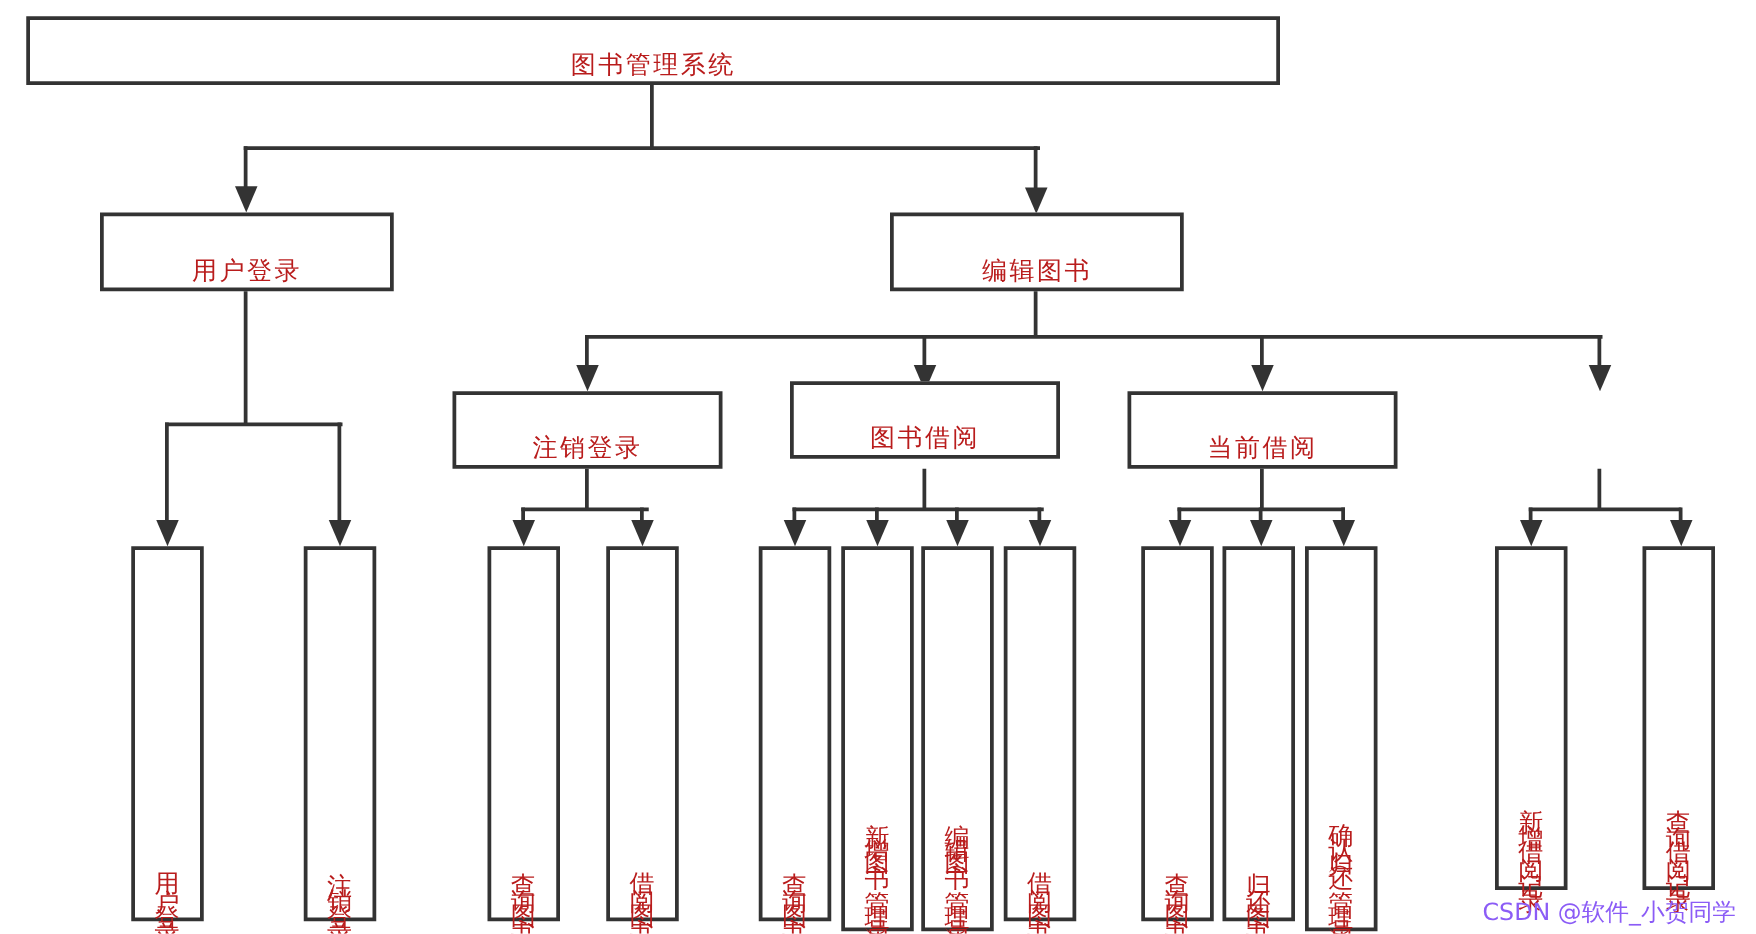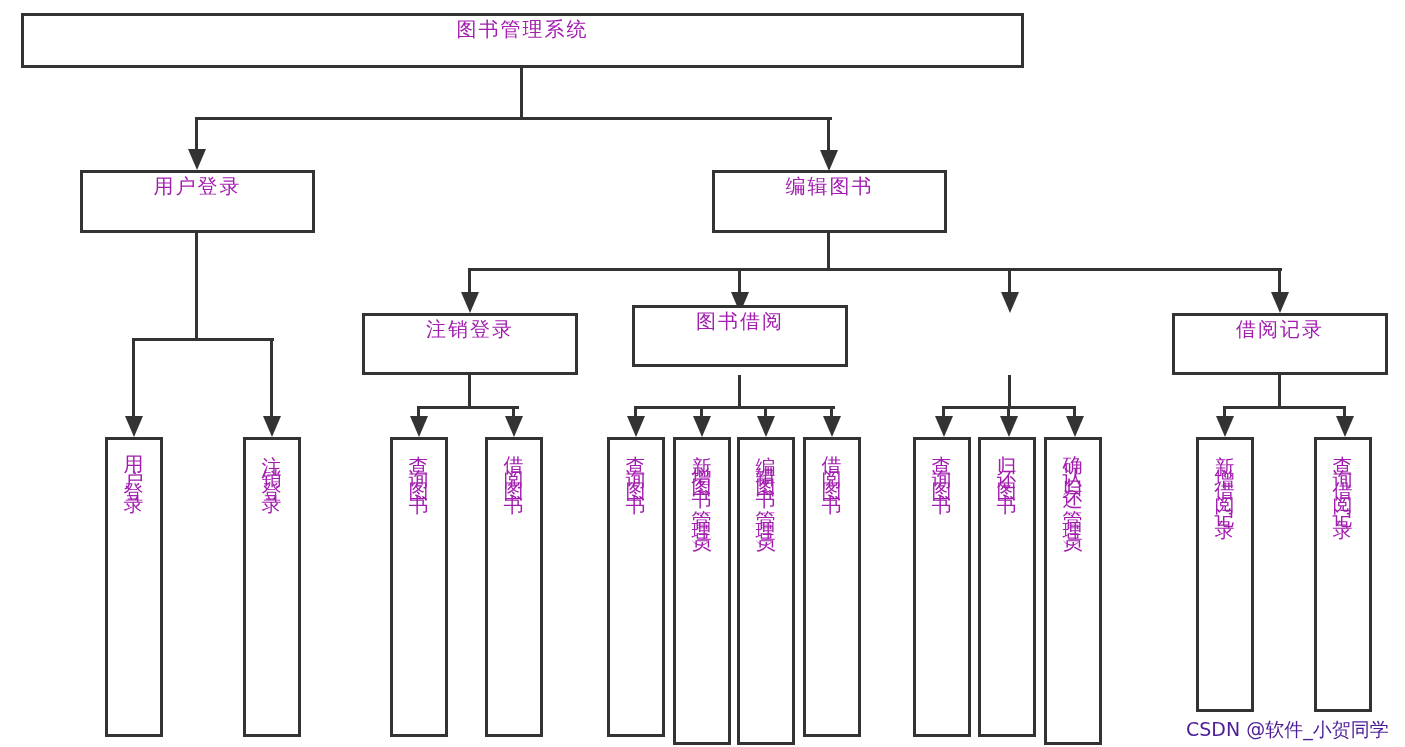--- a/index.html
+++ b/index.html
@@ -14,23 +14,23 @@
     background: #ffffff;
     font-family: "DejaVu Sans", "Liberation Sans", sans-serif;
     overflow: hidden;
   }
   .node {
     position: absolute;
     box-sizing: border-box;
     border: 3px solid #333333;
     background: #ffffff;
     display: flex;
-    align-items: flex-start;
+    align-items: flex-end;
     justify-content: center;
-    color: #a21caf;
+    color: #b91c1c;
     font-size: 20px;
   }
   .node .hlabel {
     letter-spacing: 2px;
     white-space: nowrap;
   }
   .node .vlabel {
     writing-mode: vertical-rl;
     text-orientation: mixed;
     letter-spacing: 13px;
@@ -56,21 +56,21 @@
     border-left: 9px solid transparent;
     border-right: 9px solid transparent;
     border-top: 21px solid #333333;
   }
   .watermark {
     position: absolute;
     left: 1186px;
     top: 717px;
     width: 216px;
     font-size: 19px;
-    color: #4c1d95;
+    color: #8b5cf6;
     white-space: nowrap;
     z-index: 5;
   }
 </style>
 </head>
 <body>
 
 <div class="canvas">
 
   <div class="node" style="left:21px; top:13px; width:1003px; height:55px;">
@@ -108,22 +108,22 @@
   <div class="arrow" style="left:1001px; top:292px;"></div>
   <div class="vline" style="left:1278px; top:268px; height:26px;"></div>
   <div class="arrow" style="left:1271px; top:292px;"></div>
 
   <div class="node" style="left:362px; top:313px; width:216px; height:62px;">
     <span class="hlabel">注销登录</span>
   </div>
   <div class="node" style="left:632px; top:305px; width:216px; height:62px;">
     <span class="hlabel">图书借阅</span>
   </div>
-  <div class="node" style="left:1172px; top:313px; width:216px; height:62px;">
-    <span class="hlabel">借阅记录</span>
+  <div class="node" style="left:902px; top:313px; width:216px; height:62px;">
+    <span class="hlabel">当前借阅</span>
   </div>
 
   <div class="vline" style="left:468px; top:375px; height:33px;"></div>
   <div class="hline" style="left:417px; top:406px; width:102px;"></div>
   <div class="vline" style="left:417px; top:406px; height:12px;"></div>
   <div class="arrow" style="left:410px; top:416px;"></div>
   <div class="vline" style="left:512px; top:406px; height:12px;"></div>
   <div class="arrow" style="left:505px; top:416px;"></div>
 
   <div class="vline" style="left:738px; top:375px; height:33px;"></div>

